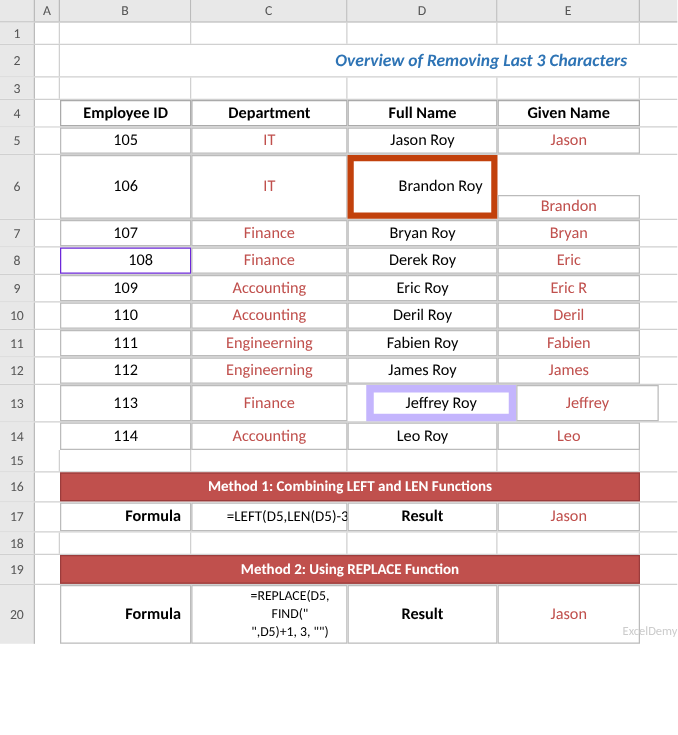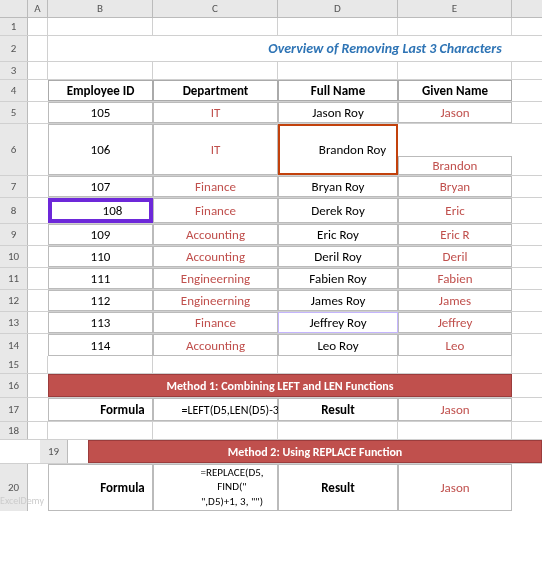--- a/index.html
+++ b/index.html
@@ -147,21 +147,21 @@
       text-align: center;
       white-space: pre-line;
     }
 
     
     .watermark {
       position: absolute;
       bottom: 4px;
       left: 0;
       right: 0;
-      text-align: left;
+      text-align: right;
       font-size: 10px;
       color: #ccc;
     }
 
     .sheet-container {
       position: relative;
     }
   </style>
 </head>
 <body>
@@ -220,35 +220,35 @@
       <div class="cell cb" style="border:1px solid #bbb; justify-content:center;">105</div>
       <div class="cell cc" style="border:1px solid #bbb; justify-content:center; color:#c0504d;">IT</div>
       <div class="cell cd" style="border:1px solid #bbb; justify-content:center;">Jason Roy</div>
       <div class="cell ce" style="border:1px solid #bbb; justify-content:center; color:#c0504d;">Jason</div>
     </div>
         <div class="sheet-row data-row">
       <div class="rn">6</div>
       <div class="cell ca" style="border:none;"></div>
       <div class="cell cb" style="border:1px solid #bbb; justify-content:center;">106</div>
       <div class="cell cc" style="border:1px solid #bbb; justify-content:center; color:#c0504d;">IT</div>
-      <div class="cell cd" style="border:2px solid #c2410c; justify-content:center;padding-left:33px;">Brandon Roy</div>
+      <div class="cell cd" style="border:5px solid #c2410c; justify-content:center;padding-left:33px;">Brandon Roy</div>
       <div class="cell ce" style="border:1px solid #bbb; justify-content:center; color:#c0504d;margin-top:32px;">Brandon</div>
     </div>
         <div class="sheet-row data-row">
       <div class="rn">7</div>
       <div class="cell ca" style="border:none;"></div>
       <div class="cell cb" style="border:1px solid #bbb; justify-content:center;">107</div>
       <div class="cell cc" style="border:1px solid #bbb; justify-content:center; color:#c0504d;">Finance</div>
       <div class="cell cd" style="border:1px solid #bbb; justify-content:center;">Bryan Roy</div>
       <div class="cell ce" style="border:1px solid #bbb; justify-content:center; color:#c0504d;">Bryan</div>
     </div>
         <div class="sheet-row data-row">
       <div class="rn">8</div>
       <div class="cell ca" style="border:none;"></div>
-      <div class="cell cb" style="border:4px solid #6d28d9; justify-content:center;padding-left:28px;">108</div>
+      <div class="cell cb" style="border:1px solid #6d28d9; justify-content:center;padding-left:28px;">108</div>
       <div class="cell cc" style="border:1px solid #bbb; justify-content:center; color:#c0504d;">Finance</div>
       <div class="cell cd" style="border:1px solid #bbb; justify-content:center;">Derek Roy</div>
       <div class="cell ce" style="border:1px solid #bbb; justify-content:center; color:#c0504d;">Eric</div>
     </div>
         <div class="sheet-row data-row">
       <div class="rn">9</div>
       <div class="cell ca" style="border:none;"></div>
       <div class="cell cb" style="border:1px solid #bbb; justify-content:center;">109</div>
       <div class="cell cc" style="border:1px solid #bbb; justify-content:center; color:#c0504d;">Accounting</div>
       <div class="cell cd" style="border:1px solid #bbb; justify-content:center;">Eric Roy</div>
@@ -276,21 +276,21 @@
       <div class="cell cb" style="border:1px solid #bbb; justify-content:center;">112</div>
       <div class="cell cc" style="border:1px solid #bbb; justify-content:center; color:#c0504d;">Engineerning</div>
       <div class="cell cd" style="border:1px solid #bbb; justify-content:center;">James Roy</div>
       <div class="cell ce" style="border:1px solid #bbb; justify-content:center; color:#c0504d;">James</div>
     </div>
         <div class="sheet-row data-row">
       <div class="rn">13</div>
       <div class="cell ca" style="border:none;"></div>
       <div class="cell cb" style="border:1px solid #bbb; justify-content:center;">113</div>
       <div class="cell cc" style="border:1px solid #bbb; justify-content:center; color:#c0504d;">Finance</div>
-      <div class="cell cd" style="border:1px solid #c4b5fd; justify-content:center;">Jeffrey Roy</div>
+      <div class="cell cd" style="border:6px solid #c4b5fd; justify-content:center;margin-left:15px;">Jeffrey Roy</div>
       <div class="cell ce" style="border:1px solid #bbb; justify-content:center; color:#c0504d;">Jeffrey</div>
     </div>
         <div class="sheet-row data-row">
       <div class="rn">14</div>
       <div class="cell ca" style="border:none;"></div>
       <div class="cell cb" style="border:1px solid #bbb; justify-content:center;">114</div>
       <div class="cell cc" style="border:1px solid #bbb; justify-content:center; color:#c0504d;">Accounting</div>
       <div class="cell cd" style="border:1px solid #bbb; justify-content:center;">Leo Roy</div>
       <div class="cell ce" style="border:1px solid #bbb; justify-content:center; color:#c0504d;">Leo</div>
     </div>
@@ -324,21 +324,21 @@
 
     <div class="sheet-row empty-row">
       <div class="rn">18</div>
       <div class="cell ca"></div>
       <div class="cell cb"></div>
       <div class="cell cc"></div>
       <div class="cell cd"></div>
       <div class="cell ce"></div>
     </div>
 
-    <div class="sheet-row" style="min-height:24px;padding-left:40px;">
+    <div class="sheet-row" style="min-height:24px;">
       <div class="rn">19</div>
       <div class="cell ca" style="border:none;"></div>
       <div class="method-header-row" style="display:flex; align-items:center; width:464px; background:#c0504d; border:1px solid #9b3c3c; color:#fff; font-weight:bold; font-size:12px; justify-content:center; padding:2px 4px;">
         <span>Method 2:  Using REPLACE Function</span>
       </div>
     </div>
 
     <div class="sheet-row" style="min-height:38px;">
       <div class="rn">20</div>
       <div class="cell ca" style="border:none;"></div>

